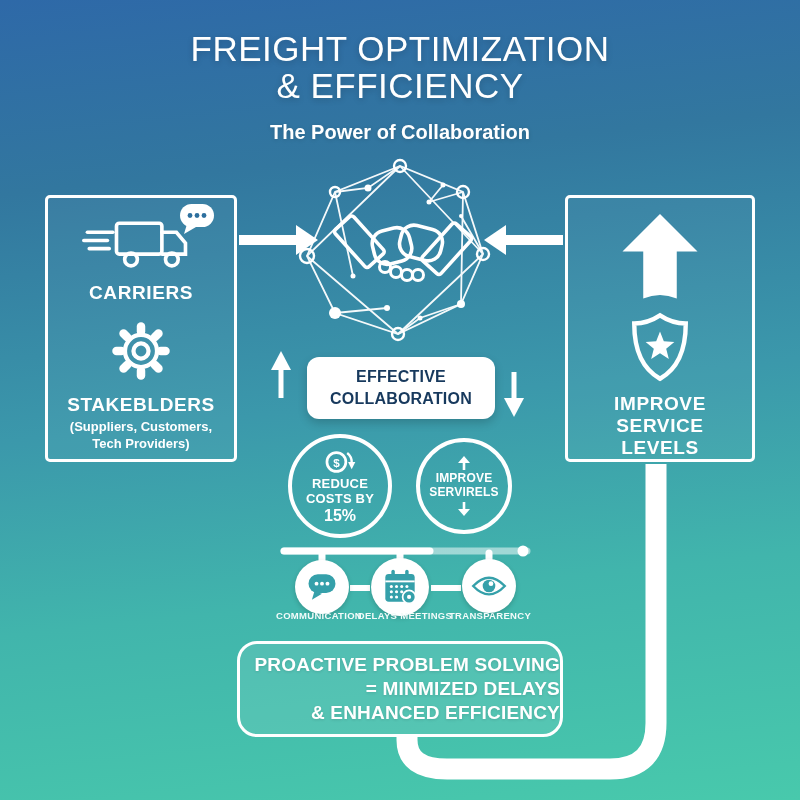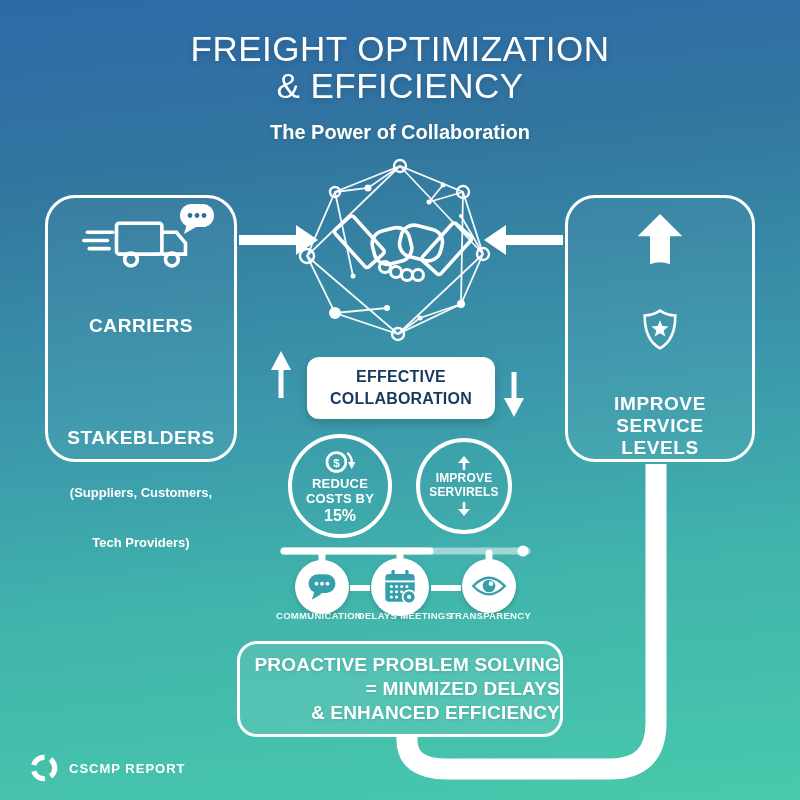--- a/index.html
+++ b/index.html
@@ -12,23 +12,23 @@
   svg { display:block; }
   .overlay { position:absolute; left:0; top:0; pointer-events:none; }
 
   
   .title-block { position:absolute; top:30px; left:0; width:100%; text-align:center; z-index:3; }
   .title-line { font-size:35px; font-weight:400; letter-spacing:.5px; line-height:37px;
                 text-shadow:0 2px 6px rgba(0,0,0,.18); }
   .subtitle { margin-top:17px; font-size:20px; font-weight:700; text-shadow:0 1px 4px rgba(0,0,0,.15); }
 
   
-  .panel { position:absolute; border:3px solid #fff; border-radius:30px;
+  .panel { position:absolute; border:3px solid #fff; border-radius:5px;
            background:rgba(255,255,255,.04); z-index:2;
-           display:flex; flex-direction:column; align-items:center;gap:33px; }
+           display:flex; flex-direction:column; align-items:center; }
   .panel-left  { left:45px;  top:195px; width:192px; height:267px; padding-top:14px; }
   .panel-right { left:565px; top:195px; width:190px; height:267px; padding-top:16px; }
   .panel-label { font-size:19px; font-weight:700; letter-spacing:.6px; }
   .panel-sub { font-size:13px; font-weight:700; line-height:17px; text-align:center; margin-top:2px; }
   .truck-wrap { position:relative; width:118px; height:66px; }
   .bubble { position:absolute; right:-16px; top:-10px; }
   .panel-right .panel-label { line-height:22px; }
   .service-text { margin-top:8px; text-align:center; }
 
   
@@ -285,20 +285,14 @@
   <div class="proc-label" style="left:254px; top:610px;">COMMUNICATION</div>
   <div class="proc-label" style="left:340px; top:610px;">DELAYS MEETINGS</div>
   <div class="proc-label" style="left:425px; top:610px;">TRANSPARENCY</div>
 
   <div class="outcome-box">
     <div>PROACTIVE PROBLEM SOLVING</div>
     <div>= MINMIZED DELAYS</div>
     <div>&amp; ENHANCED EFFICIENCY</div>
   </div>
 
-  <div class="footer">
-    <svg width="32" height="32" viewBox="0 0 36 36">
-      <circle cx="18" cy="18" r="12" fill="none" stroke="#fff" stroke-width="6" stroke-dasharray="16 7" transform="rotate(-25 18 18)"></circle>
-    </svg>
-    <span class="brand">CSCMP REPORT</span>
-  </div>
 
 </div>
 
 </body></html>

